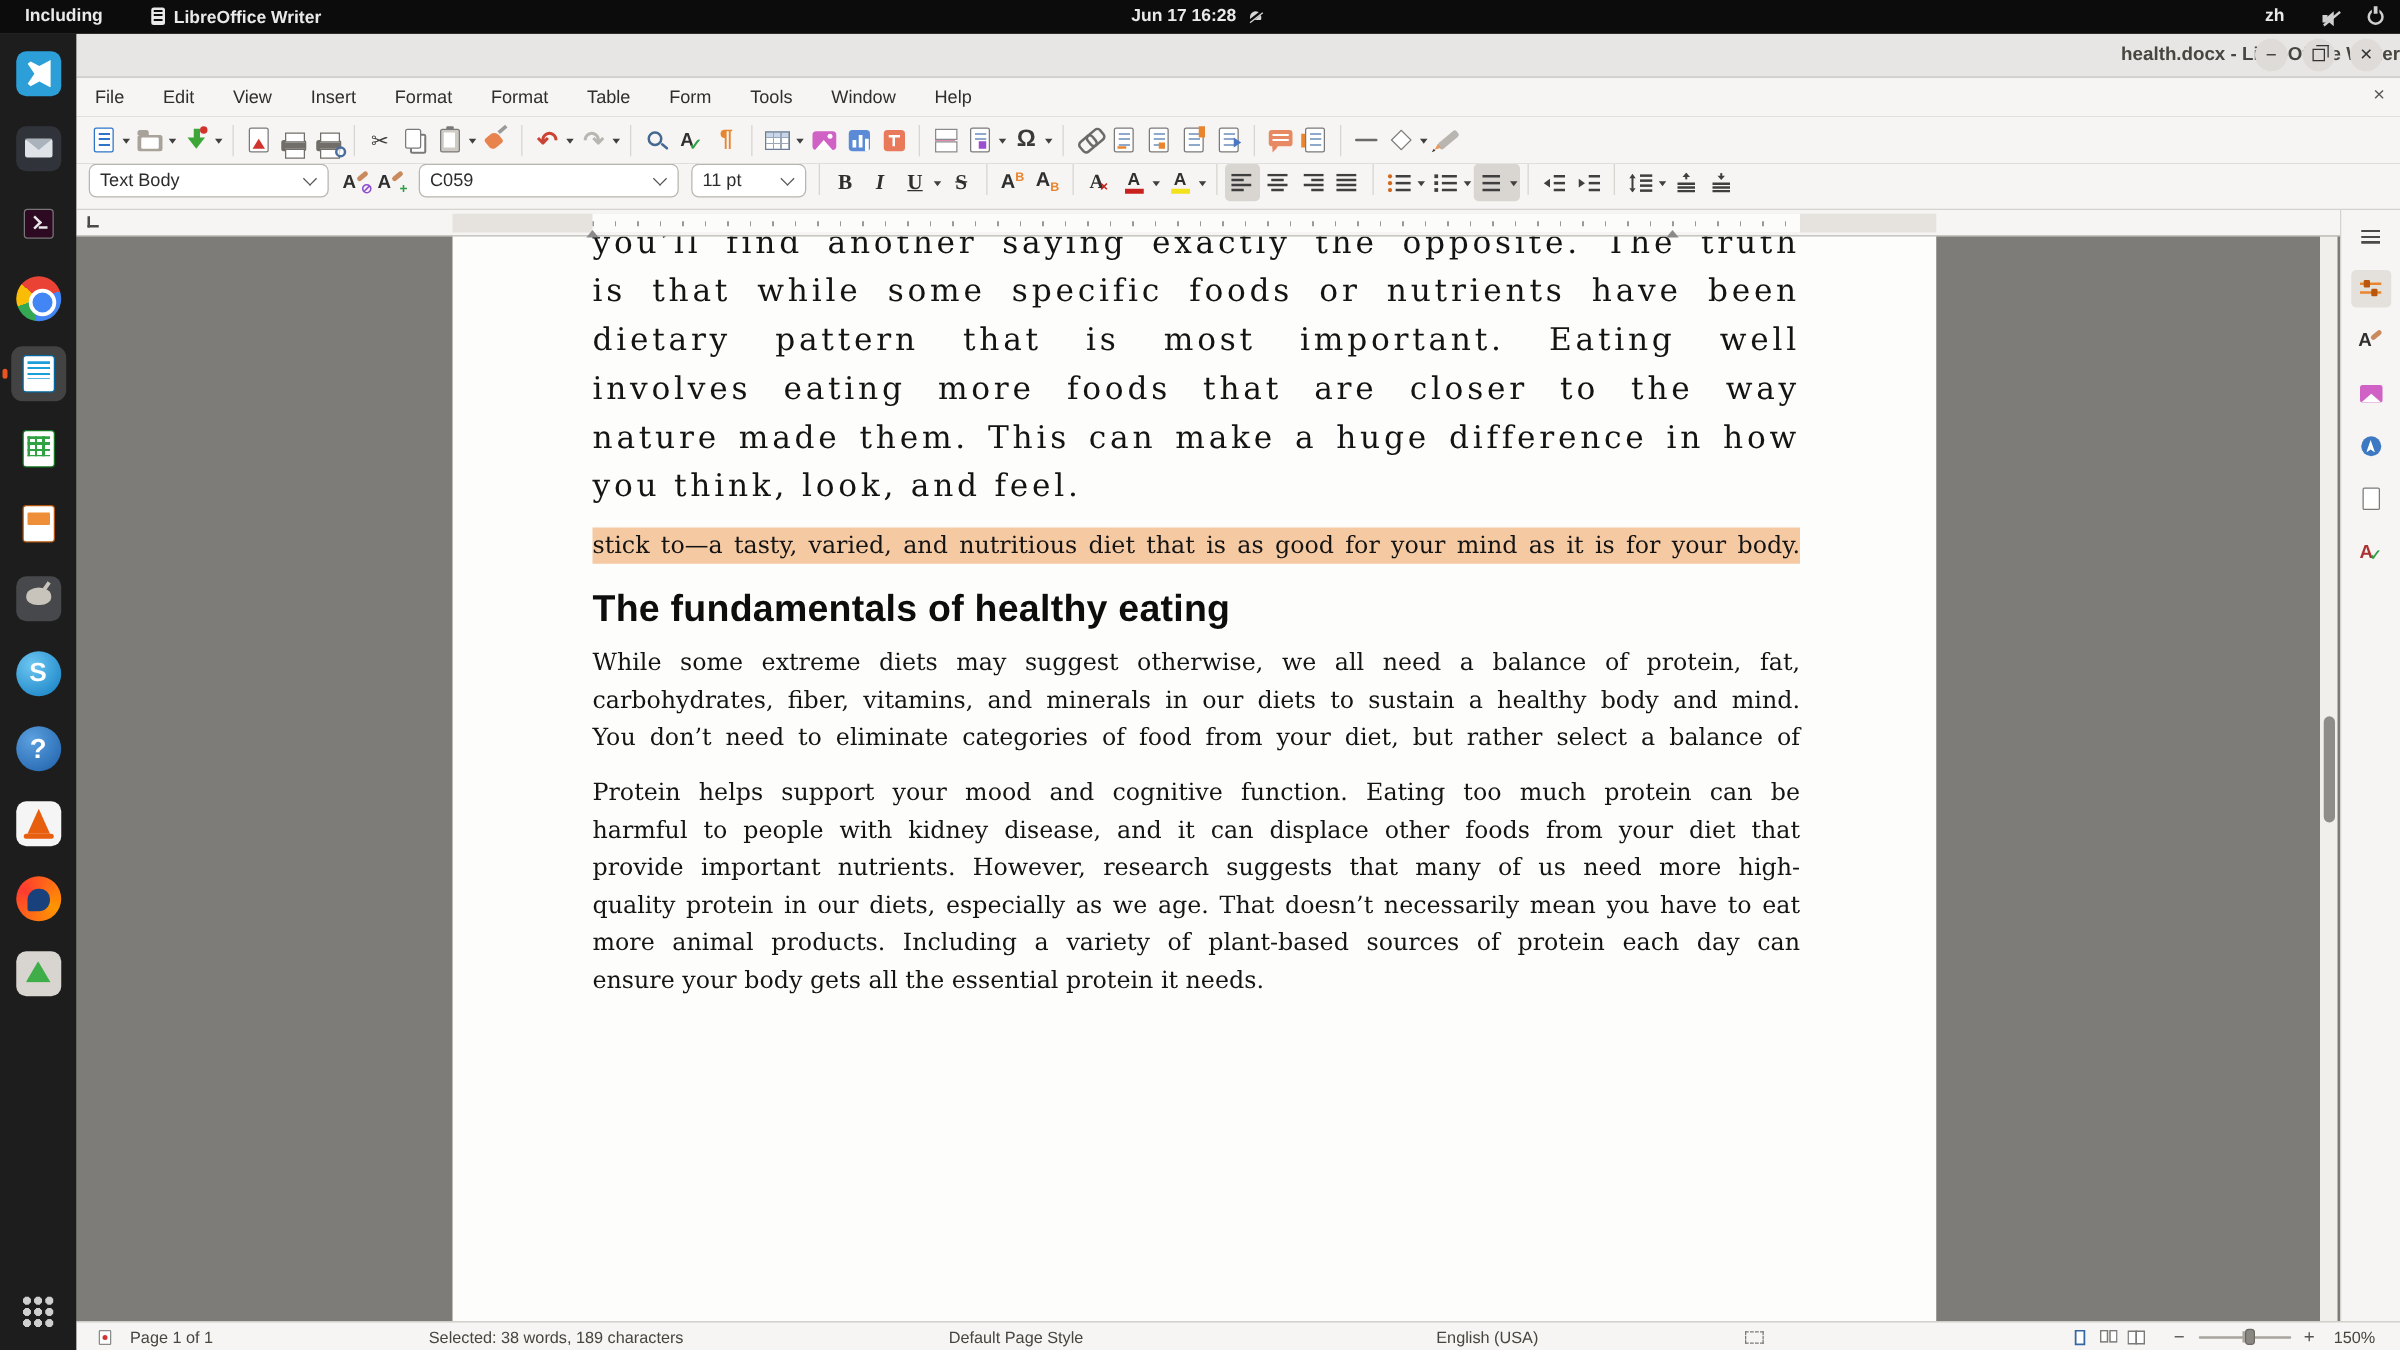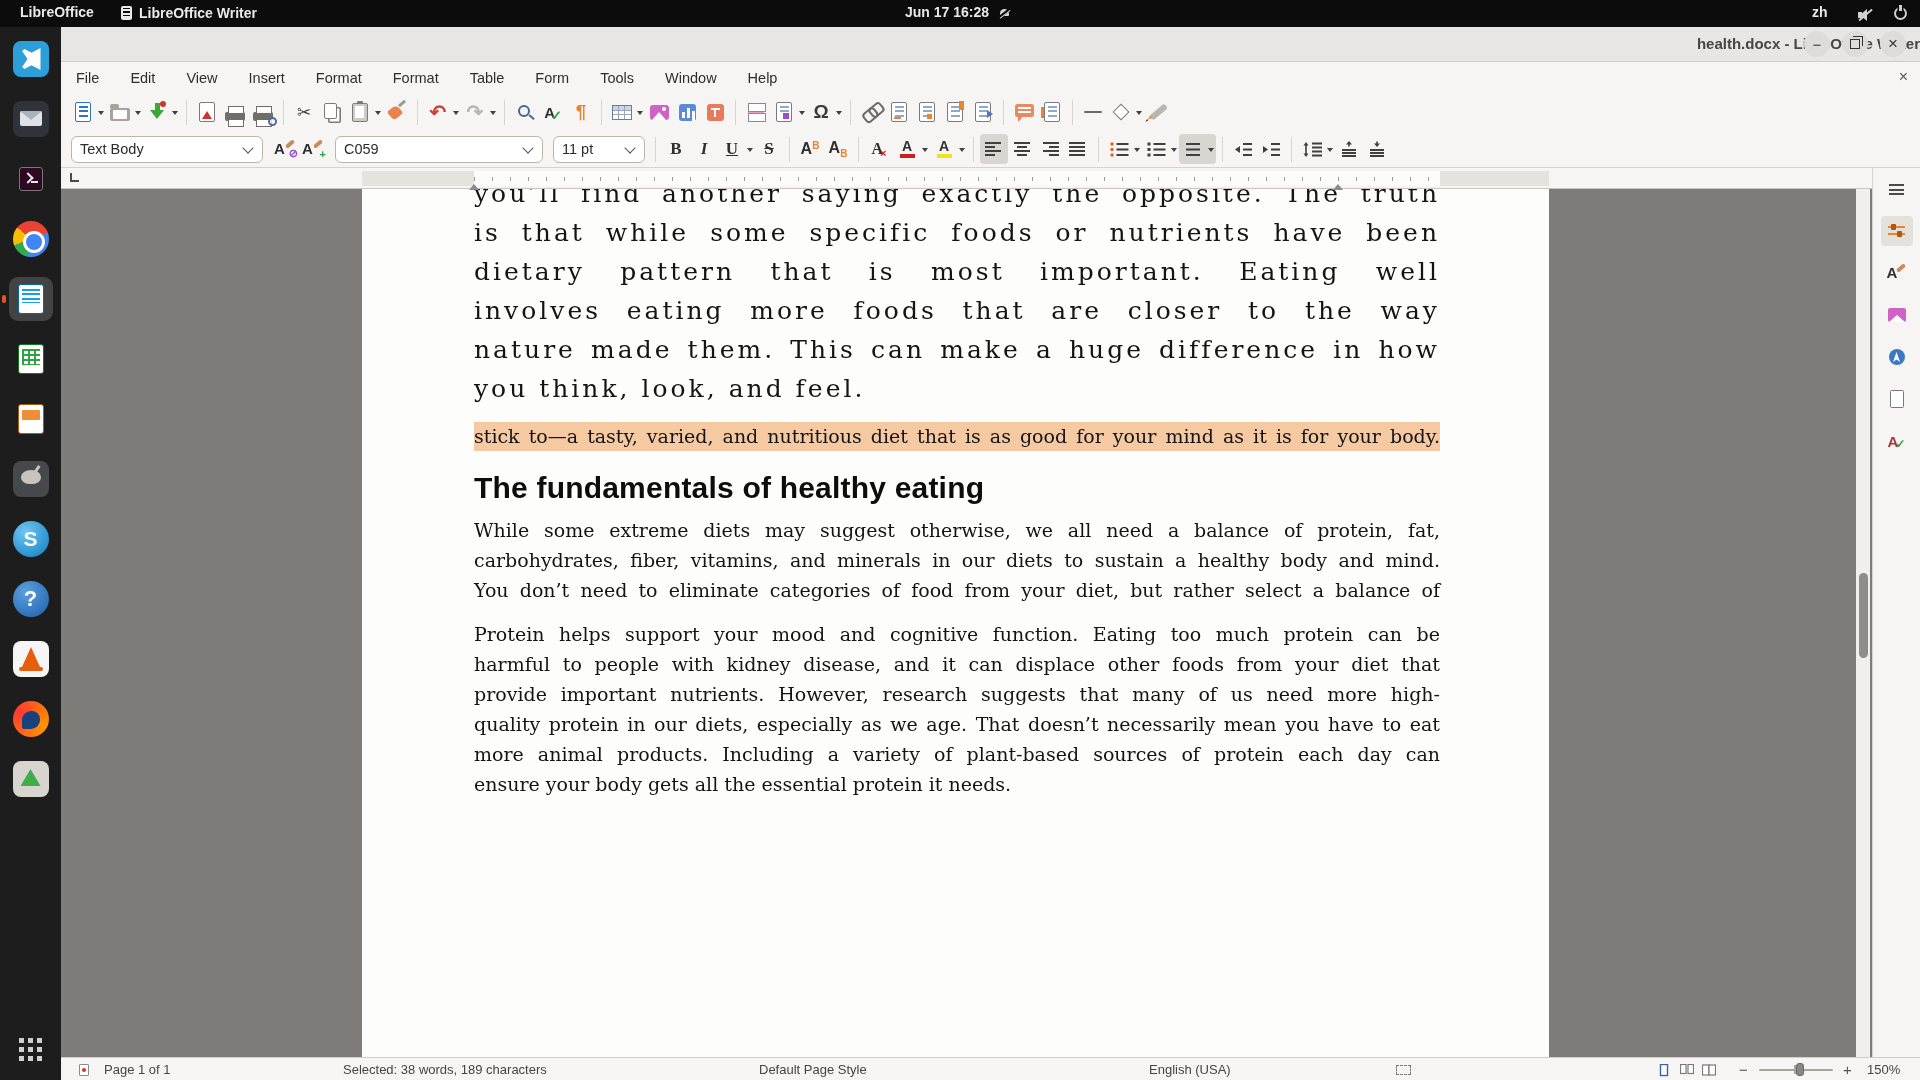--- a/index.html
+++ b/index.html
@@ -64,21 +64,21 @@
   #titlebar .title{position:absolute;left:0;right:0;top:8px;text-align:right;font-size:15px;font-weight:700;color:#474641}
   .winbtn{position:absolute;top:4px;width:26px;height:26px;border-radius:50%;background:#dedbd8;display:flex;align-items:center;justify-content:center;font-size:15px;color:#333}
   .restore-glyph{width:10px;height:10px;border:1.6px solid #333;position:relative;background:#dedbd8}
   .restore-glyph::before{content:"";position:absolute;left:2px;top:-4.5px;width:9px;height:9px;border:1.6px solid #333;border-left:none;border-bottom:none}
 
   #menubar{position:absolute;left:61px;top:62px;width:1859px;height:31px;background:#f6f5f3;display:flex;align-items:center;padding-left:13px;gap:27px;font-size:14.5px;color:#2f2e2b;z-index:29}
   .menu-item{padding:2px 2px}
   #menubar .docclose{position:absolute;right:12px;top:6px;font-size:16px;color:#5a5854}
 
   #toolbar1{position:absolute;left:61px;top:93px;width:1859px;height:38px;background:#f6f5f3;display:flex;align-items:center;padding-left:8px;z-index:28}
-  #toolbar2{position:absolute;left:61px;top:131px;width:1859px;height:37px;background:#f6f5f3;border-bottom:1px solid #d6d2cd;display:flex;align-items:center;padding-left:8px;z-index:27}
+  #toolbar2{position:absolute;left:61px;top:131px;width:1859px;height:37px;background:#f6f5f3;border-bottom:1px solid #d6d2cd;display:flex;align-items:flex-start;padding-left:8px;z-index:27}
   .tsep{width:1px;height:25px;background:#d8d4d0;margin:0 6px;flex:0 0 auto}
   .tbtn{height:30px;min-width:28px;border-radius:4px;display:flex;align-items:center;justify-content:center;padding:0 2px;gap:2px;flex:0 0 auto}
   .tbtn.active{background:#d9d5d0}
   .dd{width:0;height:0;border:3.5px solid transparent;border-top:4.5px solid #3f3f3f;margin-top:5px;margin-left:1px}
   .ic{width:24px;height:24px;display:flex;align-items:center;justify-content:center;position:relative;flex:0 0 auto}
   .g{font-size:17px;color:#3a3a3a}
 
   
   .doc{width:16px;height:20px;background:#fff;border:1.6px solid #7a7a7a;border-radius:2px;position:relative}
   .doc.l::before{content:"";position:absolute;left:2.5px;right:2.5px;top:3px;height:12px;background:repeating-linear-gradient(#8fa9cc 0 1.8px,transparent 1.8px 4.4px)}
@@ -224,21 +224,21 @@
   .ztrack{position:absolute;left:1698px;top:11px;width:74px;height:2px;background:#a8a49e;border-radius:1px}
   .ztick{position:absolute;left:1733px;top:7px;width:1.5px;height:9px;background:#a8a49e}
   .zknob{position:absolute;left:1735px;top:5px;width:8px;height:13px;background:#8a8782;border:1px solid #6a6863;border-radius:3px}
 
   svg{display:block}
 </style>
 </head>
 <body>
 
 <div id="topbar">
-  <span class="t" style="left:20px">LibreOffice</span>
+  <span class="t" style="left:20px">Including</span>
   <span class="t" style="left:121px"><span class="appdoc"></span><span>LibreOffice Writer</span></span>
   <span class="t" style="left:905px"><span>Jun 17 16:28</span><span class="bell"></span></span>
   <span class="t" style="left:1812px">zh</span>
   <span class="t" style="left:1858px;top:6px"><span class="spk"><span class="slash"></span></span></span>
   <span class="t" style="left:1894px;top:5px"><span class="pwr"></span></span>
 </div>
 
 <div id="dock">
   <div class="dkitem">
       <span class="tile t-vscode"></span>

